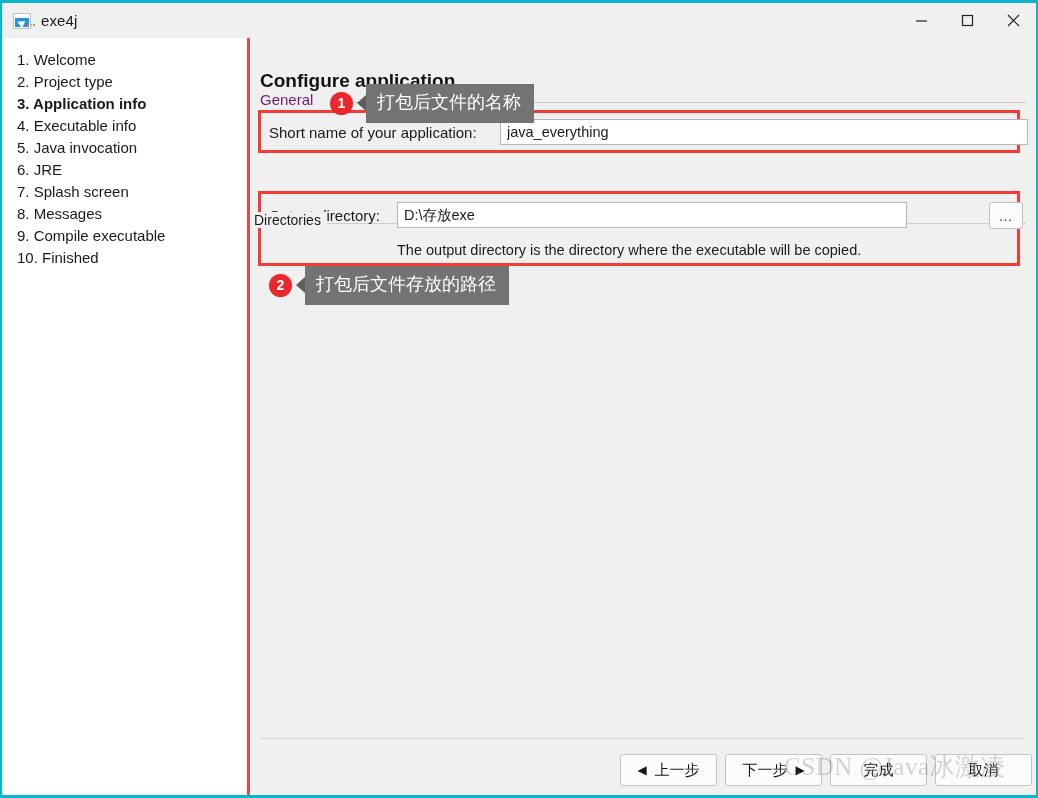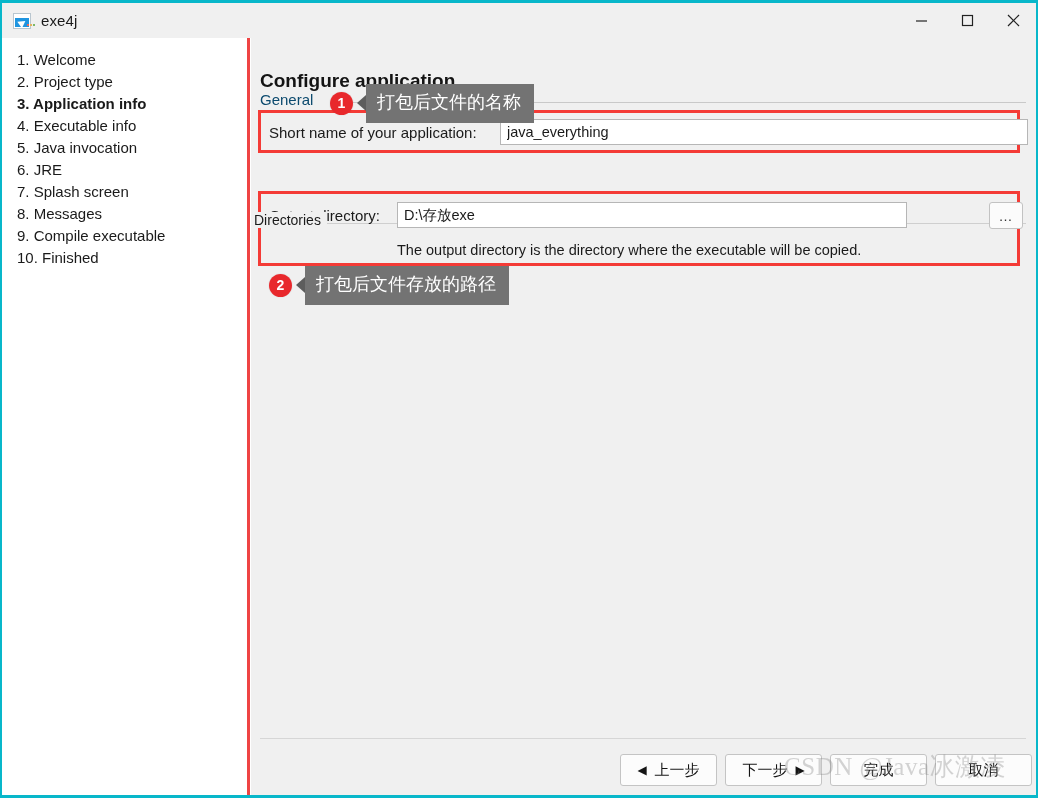--- a/index.html
+++ b/index.html
@@ -125,21 +125,21 @@
   .tab-row {
     position: absolute;
     left: 9px; top: 51px;
     right: 10px;
     height: 26px;
   }
   .tab-label {
     position: absolute;
     left: 0; top: 2px;
     font-size: 15px;
-    color: #0c4a6e;
+    color: #701a75;
   }
   .tab-rule {
     position: absolute;
     left: 70px; right: 0; top: 13px;
     height: 1px;
     background: #c9c9c9;
   }
 
   
   .hl-box {

